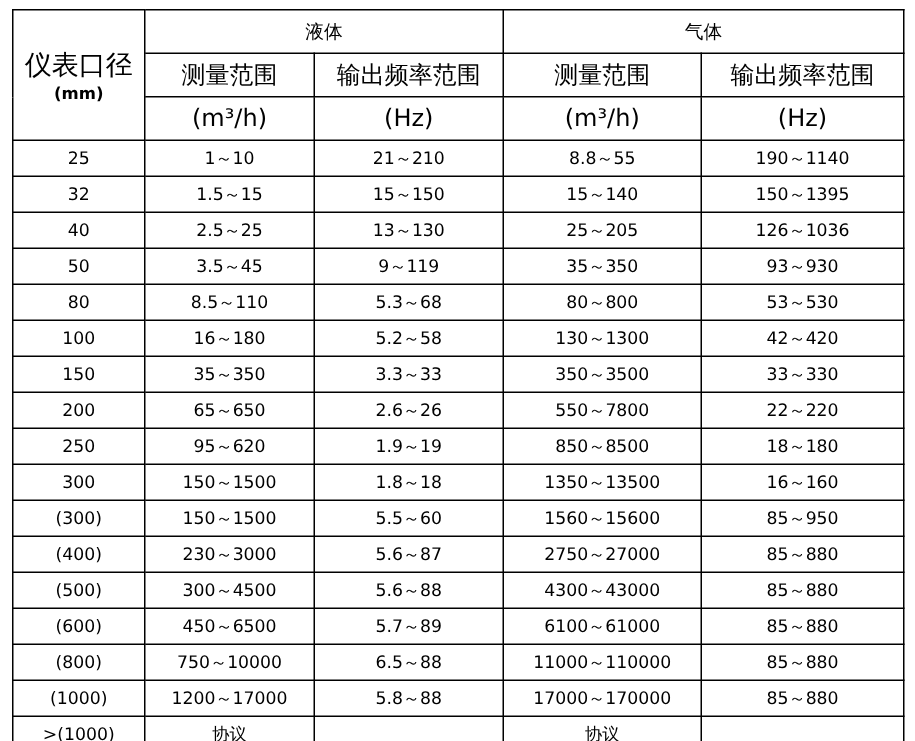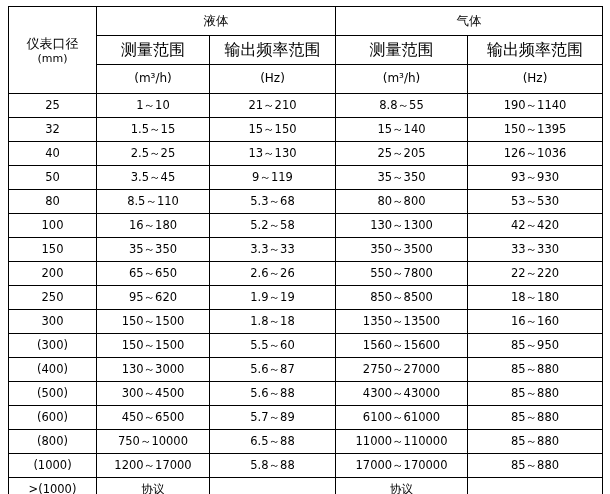--- a/index.html
+++ b/index.html
@@ -39,38 +39,39 @@
     height: 28px;
     font-size: 12.5px;
     margin-left: 36px;
   }
   .hdr-sub-top {
     height: 28px;
     font-size: 16px;
   }
   .hdr-sub-bot {
     height: 28px;
-    font-size: 12px;
+    font-size: 16px;
     margin-left: 40px;
   }
   .col-dn { width: 88px; }
   .col-lr { width: 113px; }
   .col-lf { width: 126px; }
   .col-gr { width: 132px; }
   .col-gf { width: 135px; }
   .dn-cell {
     height: 28px;
     font-size: 11.5px;
   }
   .dn-head-label {
-    font-size: 13px;
+    font-size: 18px;
     line-height: 1.5;
   }
   .dn-head-unit {
     font-size: 11px;
+    font-weight: bold;
   }
   td.data {
     height: 23px;
     font-size: 11.5px;
   }
   .merge-note { font-size: 11.5px; }
 </style>
 </head>
 <body>
 
@@ -179,21 +180,21 @@
       </tr>
       <tr>
         <td class="data">(300)</td>
         <td class="data">150～1500</td>
         <td class="data">5.5～60</td>
         <td class="data">1560～15600</td>
         <td class="data">85～950</td>
       </tr>
       <tr>
         <td class="data">(400)</td>
-        <td class="data">130～3000</td>
+        <td class="data">230～3000</td>
         <td class="data">5.6～87</td>
         <td class="data">2750～27000</td>
         <td class="data">85～880</td>
       </tr>
       <tr>
         <td class="data">(500)</td>
         <td class="data">300～4500</td>
         <td class="data">5.6～88</td>
         <td class="data">4300～43000</td>
         <td class="data">85～880</td>

